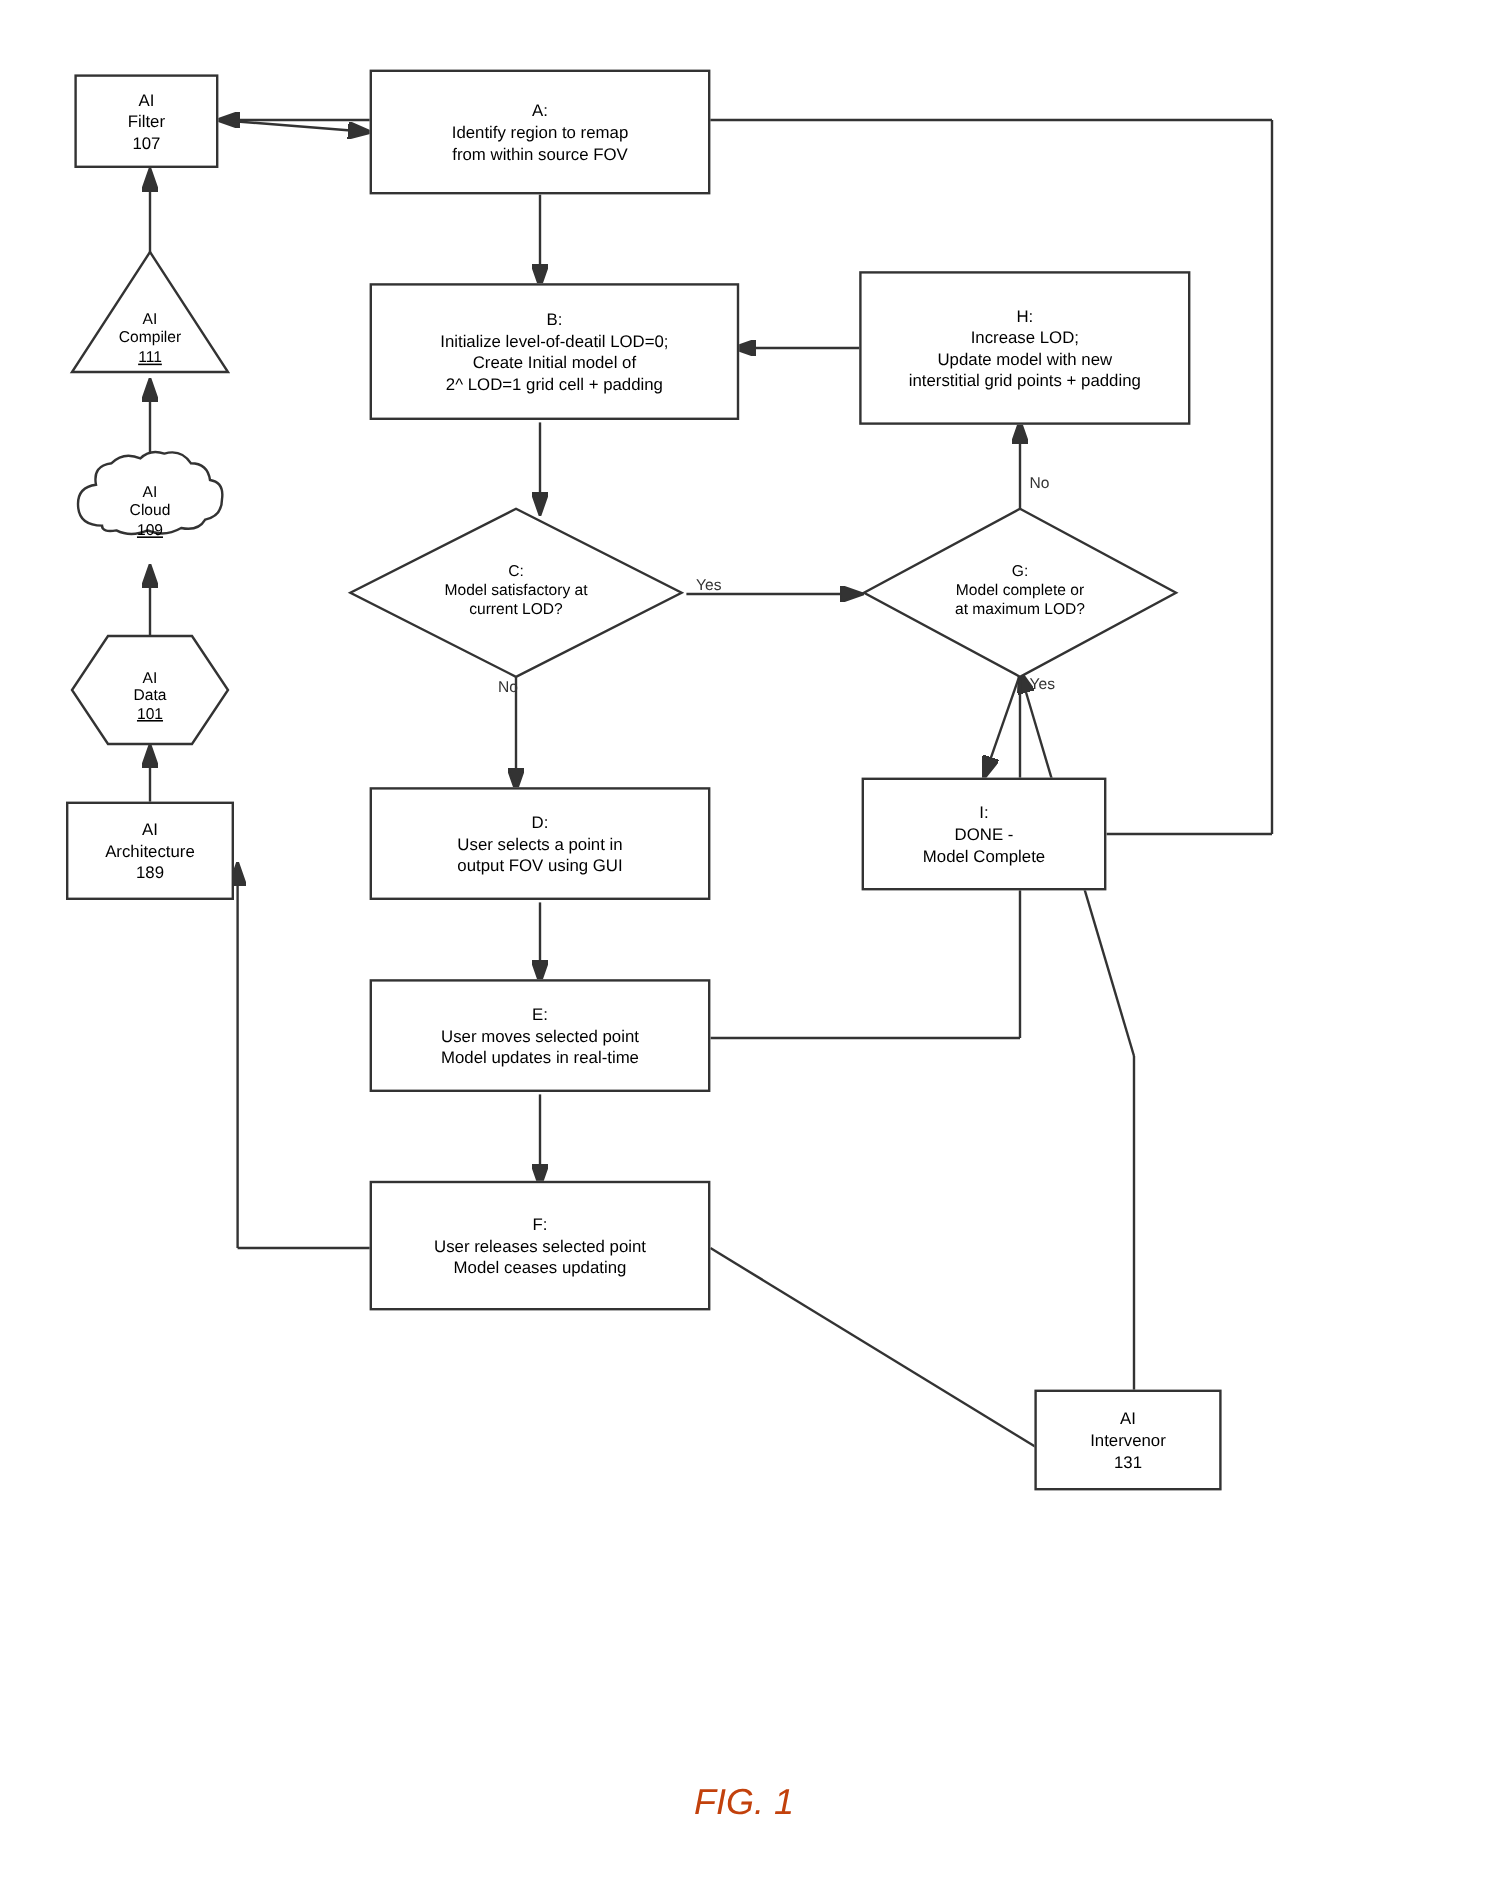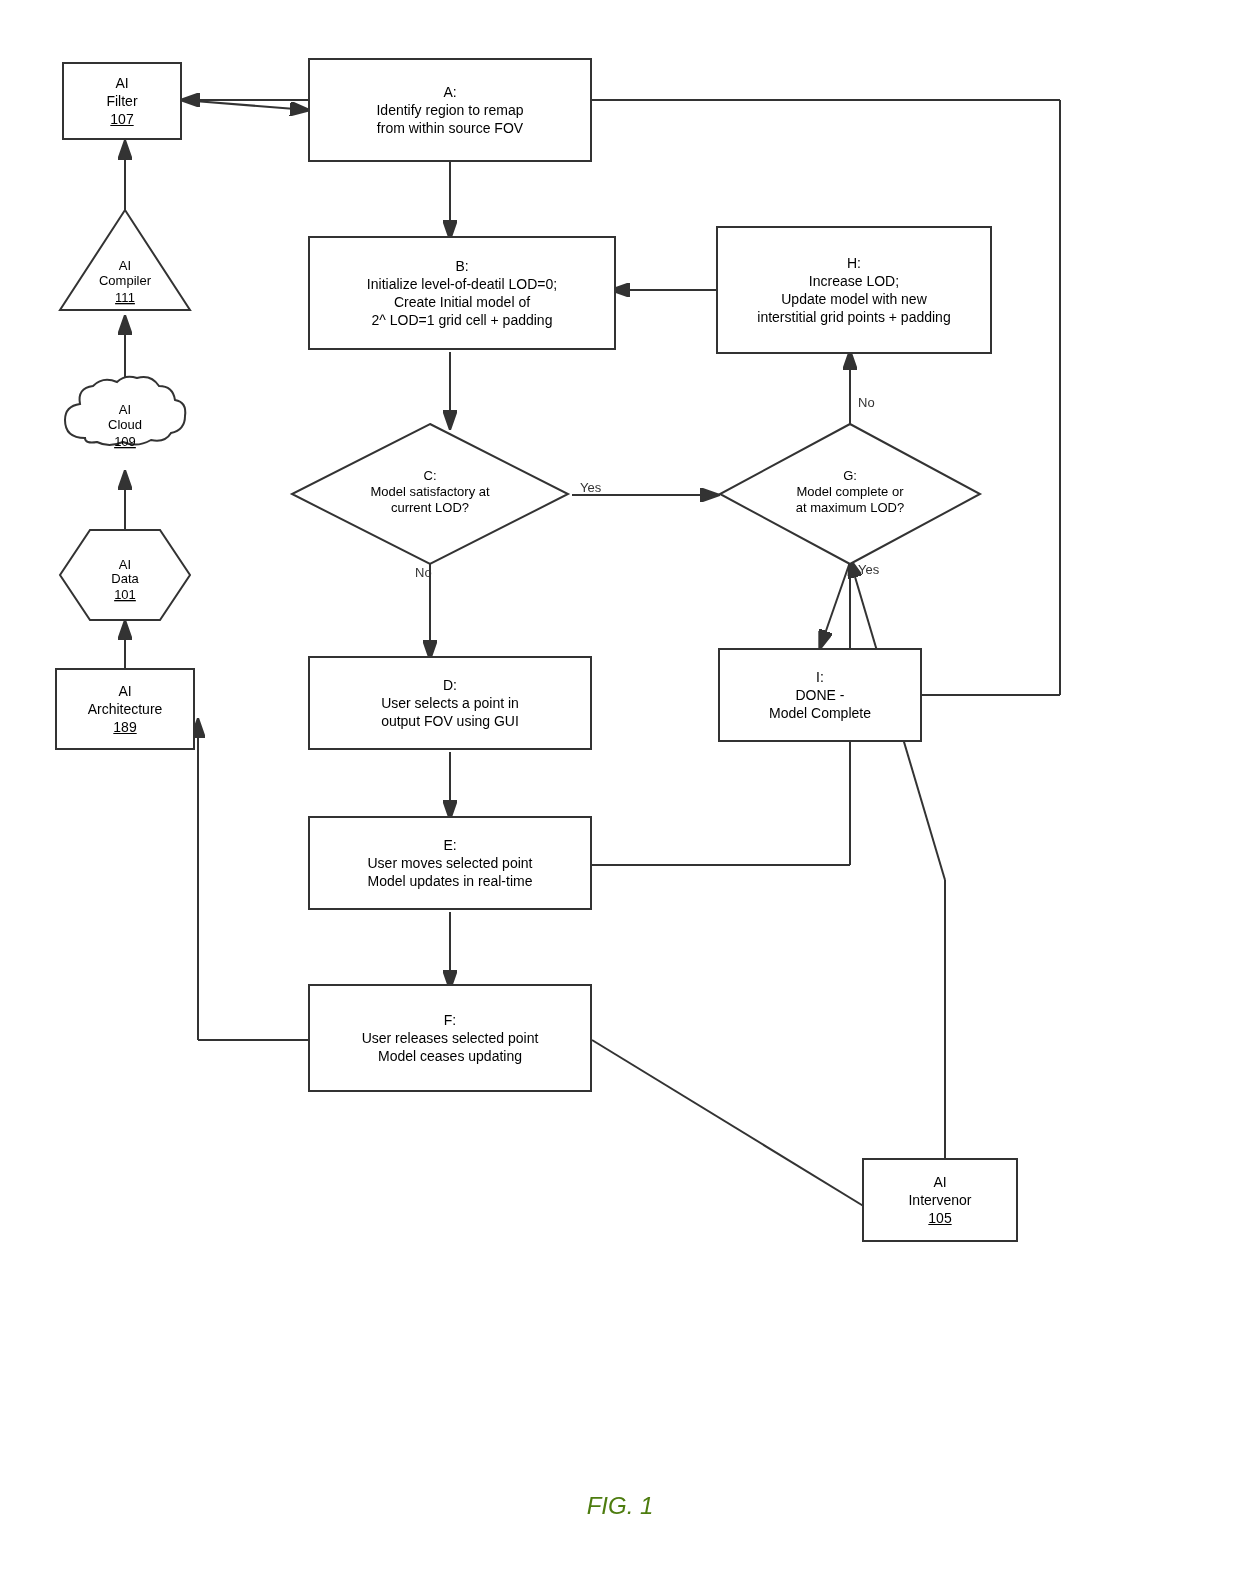--- a/index.html
+++ b/index.html
@@ -75,27 +75,26 @@
       font-size: 13px;
       color: #333;
       text-align: center;
     }
 
     .fig-label {
       position: absolute;
       bottom: 20px;
       left: 50%;
       transform: translateX(-50%);
-      font-size: 24px;
+      font-size: 30px;
       font-style: italic;
-      color: #4d7c0f;
+      color: #c2410c;
     }
 
     .underline {
-      text-decoration: underline;
     }
   </style>
 </head>
 <body>
 
 <div id="diagram-container">
 
   <svg class="connector">
     <defs>
       <marker id="arrowhead" markerWidth="10" markerHeight="7" refX="9" refY="3.5" orient="auto">
@@ -228,18 +227,18 @@
 
   <div class="node rect-node" style="left:716px; top:226px; width:276px; height:128px;">
     <span>H:<br>Increase LOD;<br>Update model with new<br>interstitial grid points + padding</span>
   </div>
 
   <div class="node rect-node" style="left:718px; top:648px; width:204px; height:94px;">
     <span>I:<br>DONE -<br>Model Complete</span>
   </div>
 
   <div class="node rect-node" style="left:862px; top:1158px; width:156px; height:84px;">
-    <span>AI<br>Intervenor<br><span class="underline">105</span></span>
+    <span>AI<br>Intervenor<br><span class="underline">131</span></span>
   </div>
 
   <div class="fig-label">FIG. 1</div>
 
 </div>
 
 </body></html>

